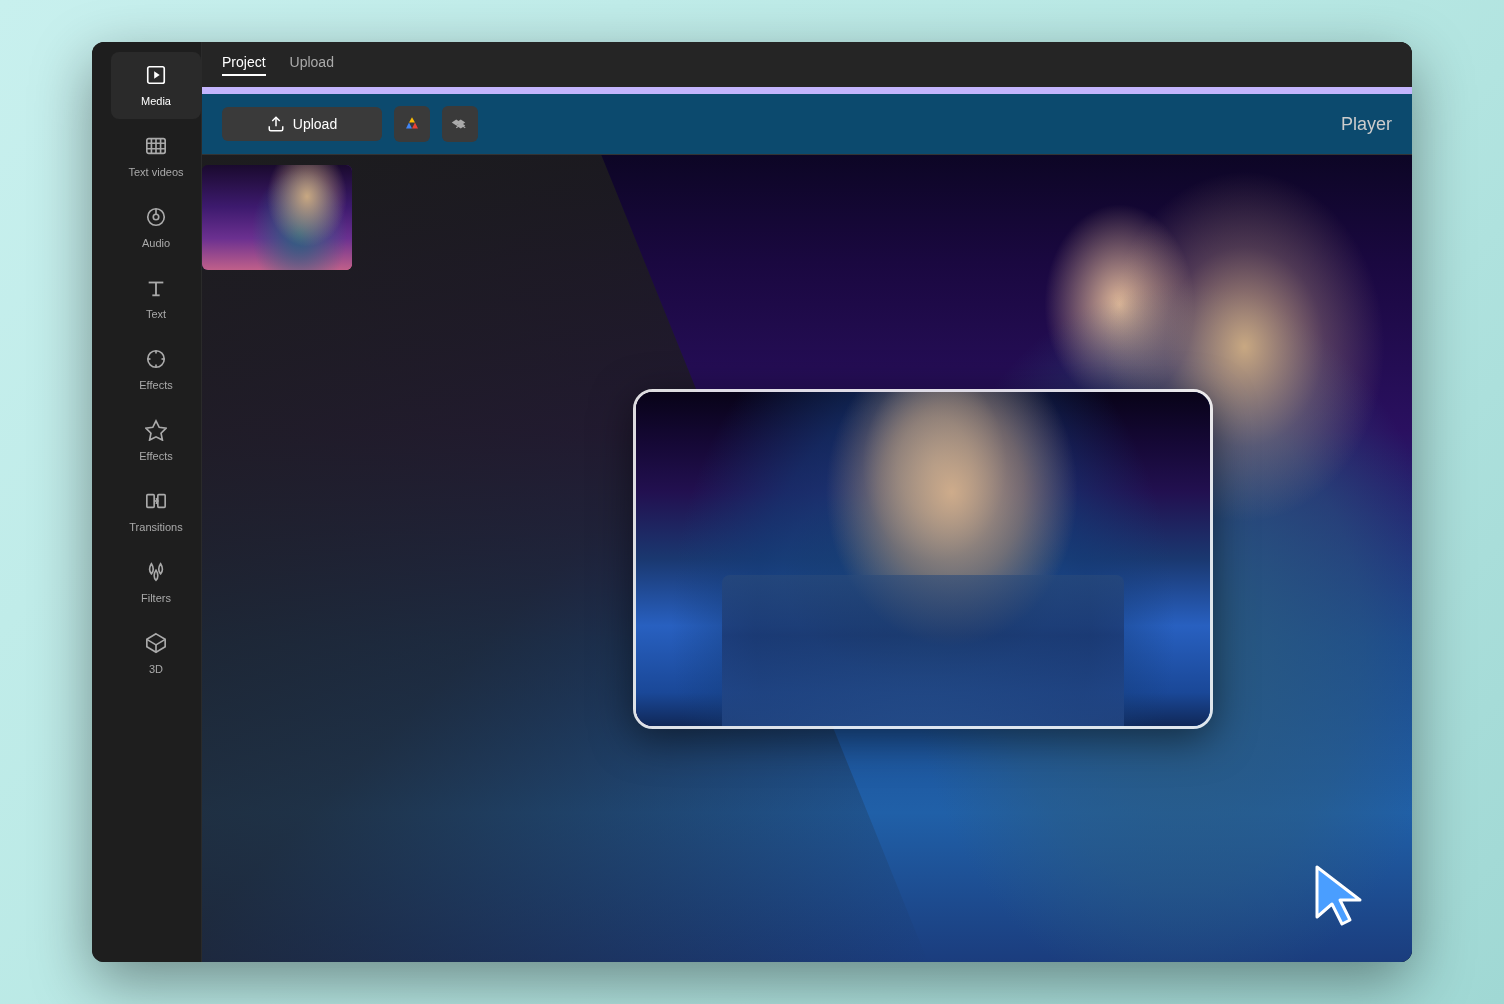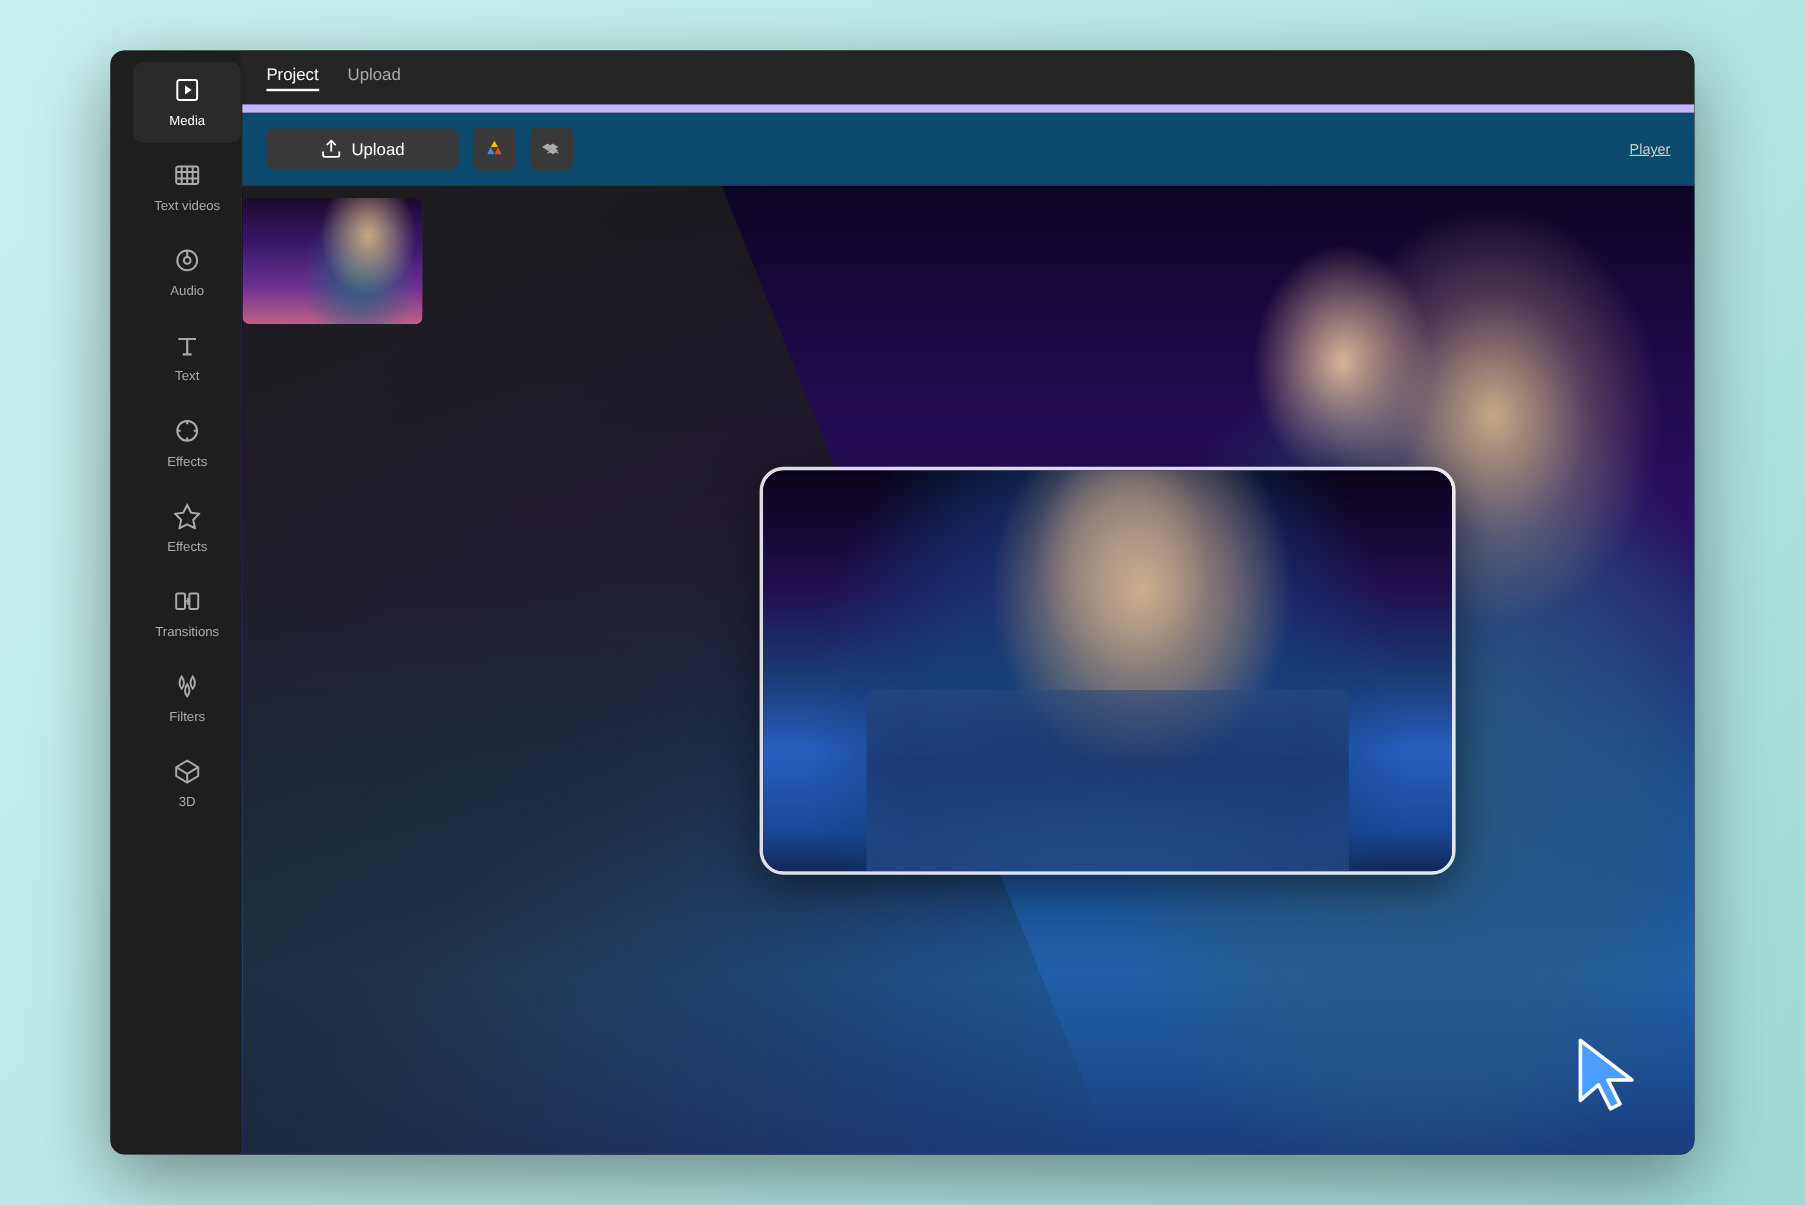--- a/index.html
+++ b/index.html
@@ -136,23 +136,22 @@
       border-radius: 6px;
       cursor: pointer;
       display: flex;
       align-items: center;
       justify-content: center;
     }
 
     .player-label {
       margin-left: auto;
       color: #ccc;
-      font-size: 12px;
+      font-size: 18px;
       font-weight: 500;
-      text-decoration: underline;
     }
 
     
     .media-area {
       flex: 1;
       padding: 20px;
       position: relative;
       overflow: hidden;
     }
 

